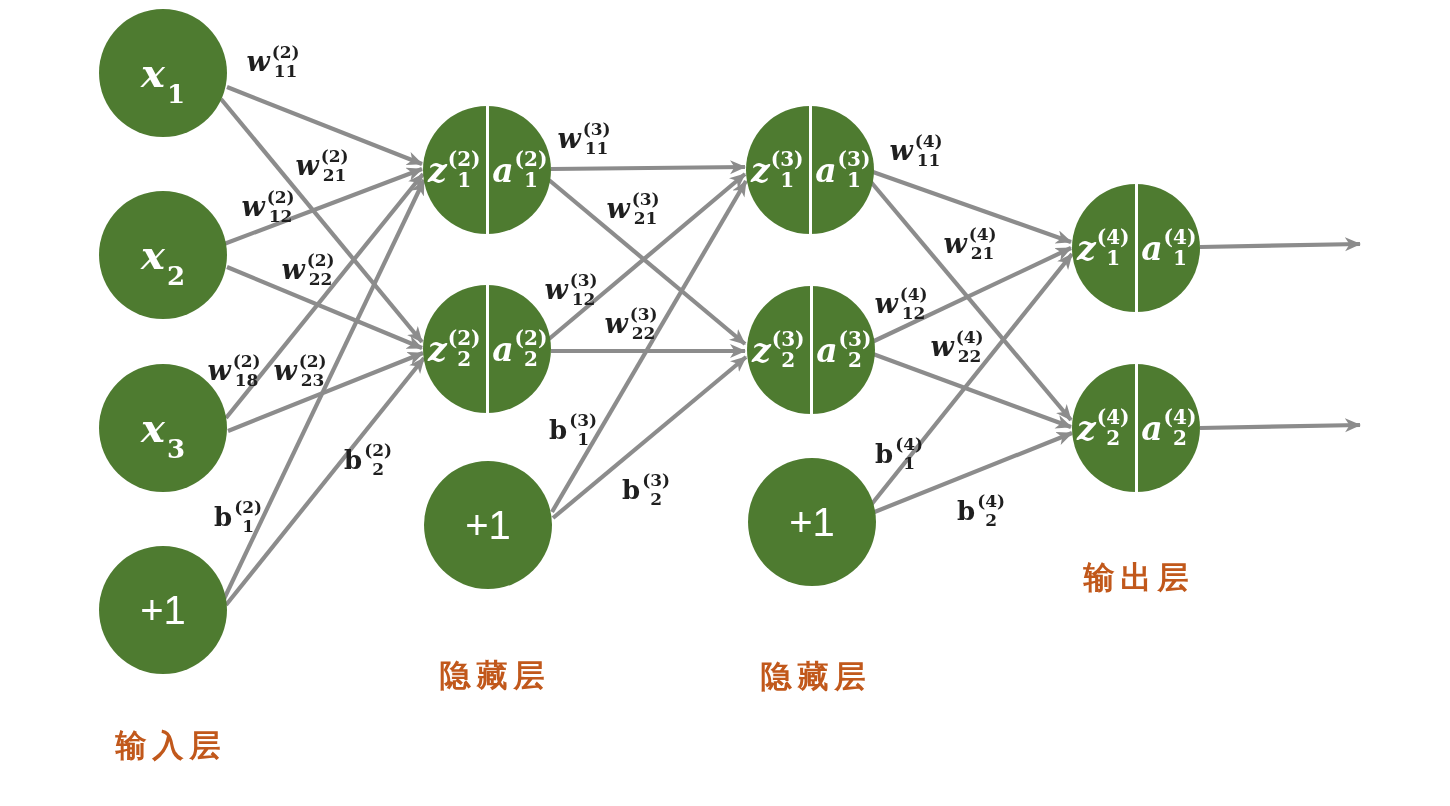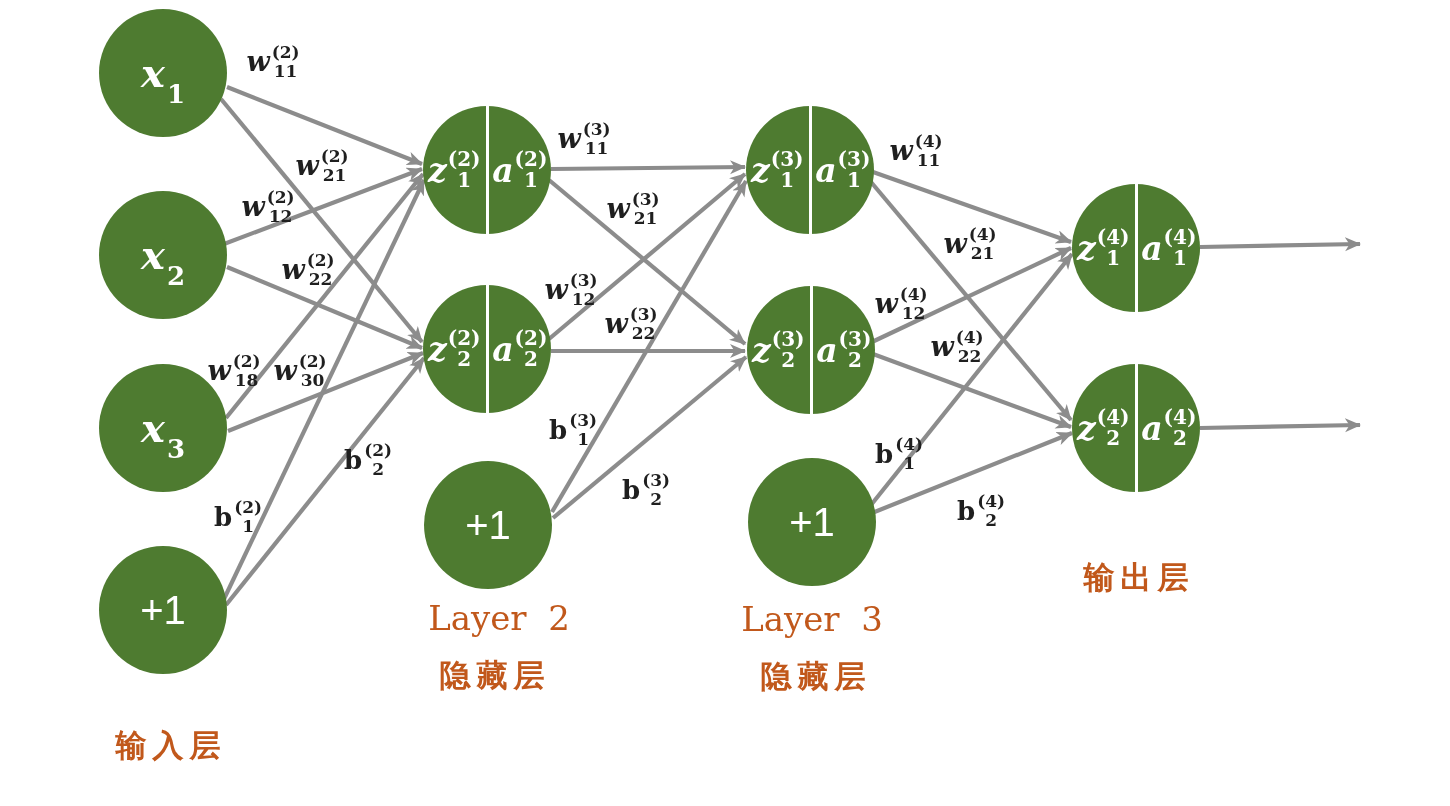--- a/index.html
+++ b/index.html
@@ -257,21 +257,21 @@
     <span class="wv">w</span>
     <span class="ws">
         <span>(2)</span>
         <span>18</span>
       </span>
   </div>
   <div class="wl" style="left:300px;top:371px">
     <span class="wv">w</span>
     <span class="ws">
         <span>(2)</span>
-        <span>30</span>
+        <span>23</span>
       </span>
   </div>
   <div class="wl bias-label" style="left:238px;top:517px">
     <span class="wv">b</span>
     <span class="ws">
         <span>(2)</span>
         <span>1</span>
       </span>
   </div>
   <div class="wl bias-label" style="left:368px;top:460px">
@@ -362,19 +362,17 @@
   </div>
   <div class="wl bias-label" style="left:981px;top:511px">
     <span class="wv">b</span>
     <span class="ws">
         <span>(4)</span>
         <span>2</span>
       </span>
   </div>
 
   <div class="layer-sub" style="left:171px;top:746px">输入层</div>
-  <div class="layer-name" style="left:499px;top:618px">Layer  2</div>
   <div class="layer-sub" style="left:495px;top:676px">隐藏层</div>
-  <div class="layer-name" style="left:812px;top:619px">Layer  3</div>
   <div class="layer-sub" style="left:816px;top:677px">隐藏层</div>
   <div class="layer-sub" style="left:1139px;top:578px">输出层</div>
 
 </div>
 
 </body></html>

